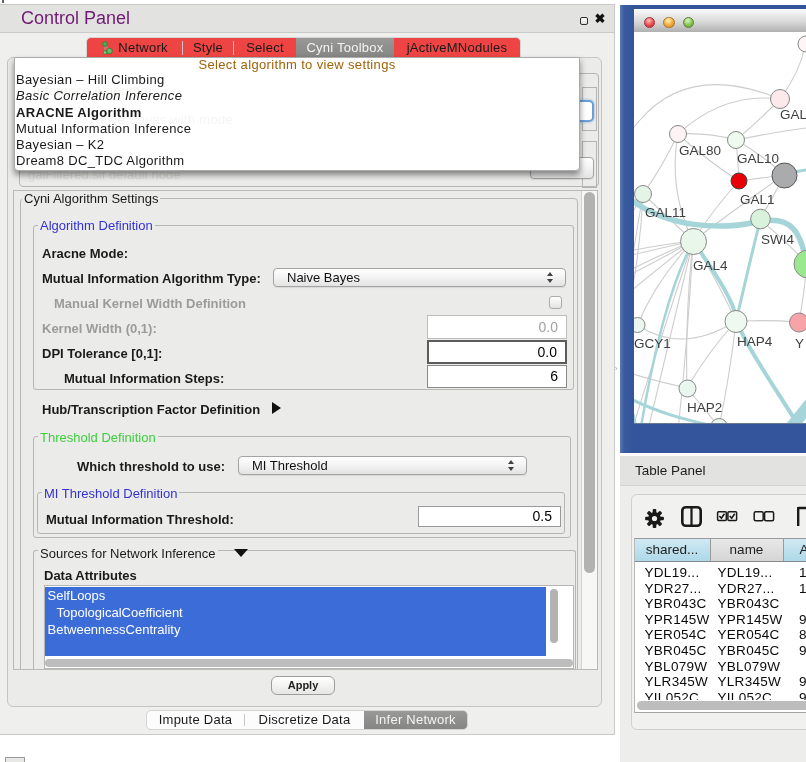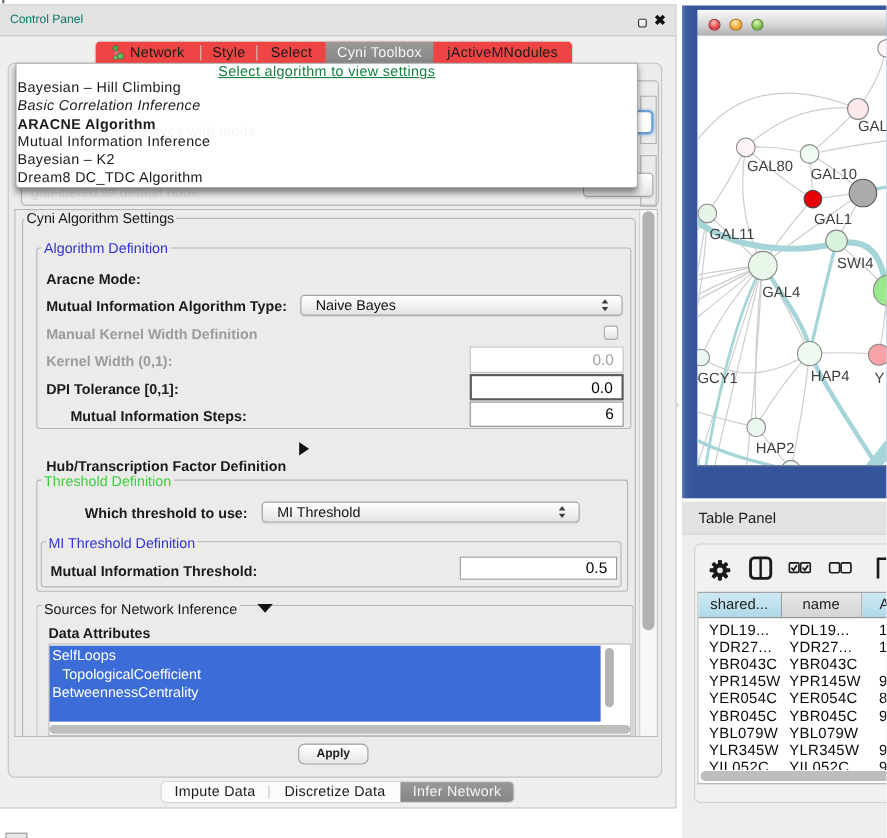--- a/index.html
+++ b/index.html
@@ -23,21 +23,21 @@
 </style>
 </head>
 <body>
 <div id="root">
 
   <div class="abs" style="left:2px;top:0;width:2px;height:3px;background:#666;"></div>
 
   <div class="abs" style="left:-3px;top:4px;width:616px;height:729px;background:#efefed;border:1px solid #c9c9c7;">
 
     <div class="abs" style="left:0;top:0;width:100%;height:27px;background:#e2e2e0;border-bottom:1px solid #c9c9c7;">
-      <div class="abs" style="left:11px;top:0;line-height:27px;font-size:11px;color:#0f766e;">Control Panel</div>
+      <div class="abs" style="left:23px;top:0;line-height:27px;font-size:18px;color:#701a75;">Control Panel</div>
       <div class="abs" style="left:582px;top:11.5px;width:6px;height:6px;border:1.5px solid #2f2f2f;border-radius:2px;background:linear-gradient(#fff,#ddd);"></div>
       <div class="abs" style="left:596.5px;top:6px;font-size:13px;font-weight:bold;color:#111;">✖</div>
     </div>
 
     <div class="abs" style="left:9px;top:52px;width:593px;height:648px;background:#ebebe9;border:1px solid #c4c4c2;border-radius:6px;"></div>
 
     <div class="abs" style="left:88px;top:31.5px;height:20px;background:#ef4444;border:1px solid #d4d4d2;border-radius:5px 5px 0 0;display:flex;align-items:stretch;overflow:hidden;letter-spacing:0.25px;">
       <div style="width:95px;display:flex;align-items:center;justify-content:center;">
         <svg width="13" height="14" viewBox="0 0 13 14" style="margin-right:4px;">
           <line x1="4" y1="3" x2="8" y2="10" stroke="#9aa09a" stroke-width="1.2"></line>
@@ -79,33 +79,33 @@
 
         <div class="abs b" style="left:28px;top:79.5px;">Mutual Information Algorithm Type:</div>
         <div class="combo" style="left:259px;top:77px;width:291px;height:17px;">
           <div class="ct" style="top:1px;">Naive Bayes</div>
           <div class="carr" style="right:11px;top:3px;">
               <div class="up"></div>
               <div class="dn"></div>
             </div>
         </div>
 
-        <div class="abs b gray" style="left:28px;top:104.5px;">Manual Kernel Width Definition</div>
+        <div class="abs b gray" style="left:40px;top:104.5px;">Manual Kernel Width Definition</div>
         <div class="abs" style="left:535px;top:105px;width:11px;height:11px;border:1px solid #ababab;border-radius:3px;background:linear-gradient(#fff,#e2e2e2);"></div>
 
         <div class="abs b gray" style="left:28px;top:129.5px;">Kernel Width (0,1):</div>
         <div class="tfield" style="left:413px;top:124px;width:130px;height:22px;border:1px solid #bdbdbd;color:#a2a2a2;line-height:22px;padding-right:8px;">0.0</div>
 
         <div class="abs b" style="left:28px;top:154.5px;">DPI Tolerance [0,1]:</div>
         <div class="tfield" style="left:413px;top:149px;width:128px;height:20px;border:2px solid #5c5c5c;color:#000;line-height:20px;padding-right:8px;">0.0</div>
 
         <div class="abs b" style="left:28px;top:179.5px;padding-left:22px;">Mutual Information Steps:</div>
         <div class="tfield" style="left:413px;top:174px;width:130px;height:21px;border:1px solid #8a8a8a;color:#000;line-height:21px;padding-right:8px;">6</div>
 
-        <div class="abs b" style="left:28px;top:210.5px;margin-top:14px;">Hub/Transcription Factor Definition</div>
+        <div class="abs b" style="left:28px;top:210.5px;">Hub/Transcription Factor Definition</div>
         <div class="abs" style="left:258px;top:211px;width:0;height:0;border-top:6px solid transparent;border-bottom:6px solid transparent;border-left:9px solid #111;"></div>
 
         <div class="groupbox" style="left:19px;top:245px;width:536px;height:100px;"></div>
         <div class="gtitle" style="left:24px;top:239.5px;color:#3ecf3e;">Threshold Definition</div>
 
         <div class="abs b" style="left:63px;top:267.5px;">Which threshold to use:</div>
         <div class="combo" style="left:224px;top:265px;width:287px;height:17px;">
           <div class="ct" style="top:1px;">MI Threshold</div>
           <div class="carr" style="right:11px;top:3px;">
               <div class="up"></div>
@@ -144,21 +144,21 @@
     <div class="abs" style="left:148px;top:704.5px;height:18px;background:#fcfcfc;border:1px solid #d4d4d2;border-radius:5px;display:flex;align-items:stretch;overflow:hidden;letter-spacing:0.25px;">
       <div style="width:97px;display:flex;align-items:center;justify-content:center;">Impute Data</div>
       <div class="vsep"></div>
       <div style="width:119px;display:flex;align-items:center;justify-content:center;">Discretize Data</div>
       <div style="width:103px;display:flex;align-items:center;justify-content:center;background:linear-gradient(#999997,#858583);color:#f4f4f4;">Infer Network</div>
     </div>
 
     <div class="abs" style="left:16px;top:52px;width:564px;height:112px;background:#ffffff;border:1px solid #ababab;border-radius:0 0 4px 4px;box-shadow:0 4px 6px rgba(0,0,0,0.45);font-size:13px;overflow:hidden;letter-spacing:0.35px;">
       <div class="abs" style="left:18px;top:25px;color:#f3f3f1;">Inference Algorithm</div>
       <div class="abs" style="left:75px;top:54px;color:#f5f5f3;">Naive Bayes with mode</div>
-      <div class="abs" style="left:0;top:-1px;width:100%;text-align:center;color:#15803d;text-decoration:underline;">Select algorithm to view settings</div>
+      <div class="abs" style="left:0;top:-1px;width:100%;text-align:center;color:#a16207;">Select algorithm to view settings</div>
       <div class="abs" style="left:1px;top:14.1px;">Bayesian – Hill Climbing</div>
       <div class="abs" style="left:1px;top:30.3px;font-style:italic;">Basic Correlation Inference</div>
       <div class="abs b" style="left:1px;top:46.5px;">ARACNE Algorithm</div>
       <div class="abs" style="left:1px;top:62.7px;">Mutual Information Inference</div>
       <div class="abs" style="left:1px;top:78.9px;">Bayesian – K2</div>
       <div class="abs" style="left:1px;top:95.1px;">Dream8 DC_TDC Algorithm</div>
     </div>
   </div>
 
   <div class="abs" style="left:615px;top:366px;width:4px;height:5px;color:#9a9a9a;font-size:7px;line-height:5px;">›</div>

